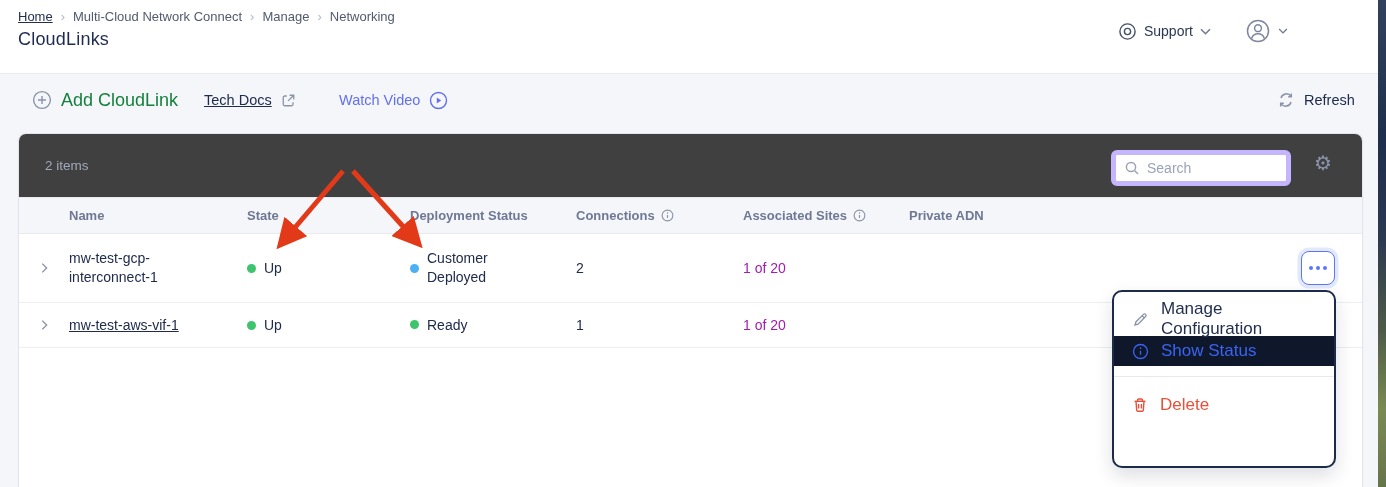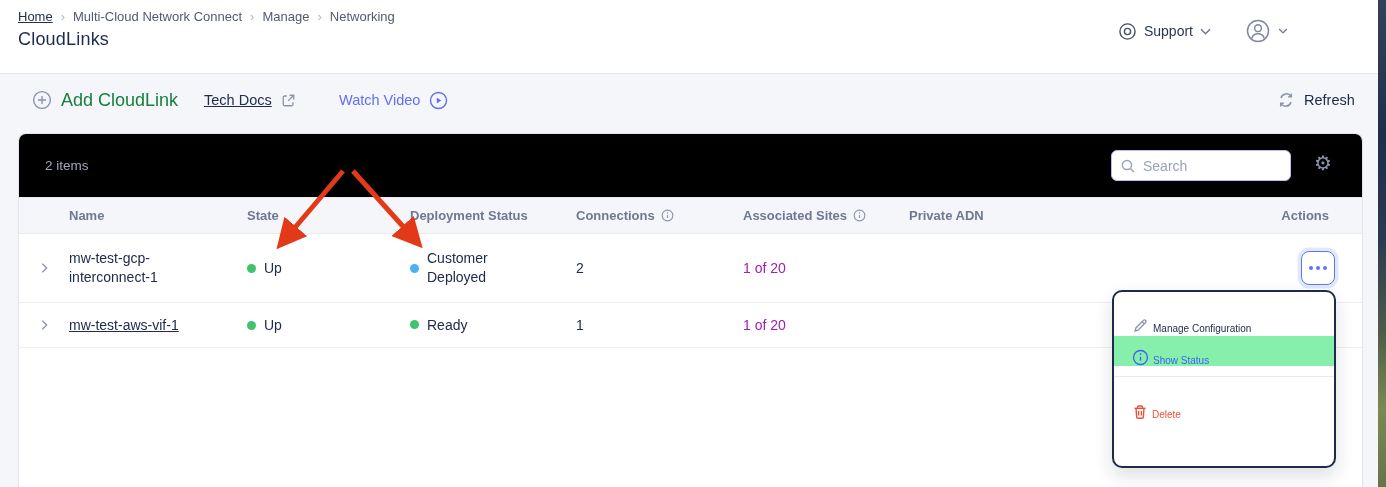--- a/index.html
+++ b/index.html
@@ -46,25 +46,25 @@
   .tb-refresh { left:1277px; }
   .tb-refresh .lbl { font-size:14.5px; font-weight:500; color:#202c4e; }
 
   
   .card {
     position:absolute; left:18px; top:133px; width:1345px; height:354px;
     background:#ffffff; border:1px solid #e2e5ed; border-bottom:none;
     border-radius:8px 8px 0 0; box-shadow:0 1px 2px rgba(30,43,80,.04);
     z-index:10; overflow:hidden;
   }
-  .card-header { position:relative; height:63px; background:#000000; }
+  .card-header { position:relative; height:63px; background:#404040; }
   .items-count { position:absolute; left:26px; top:24px; font-size:13.5px; color:#a0a8ba; }
   .search-box {
     position:absolute; right:71px; top:16px; width:180px; height:31px;
-    border:1px solid #c4b5fd; border-radius:6px; background:#fff;
+    border:5px solid #c4b5fd; border-radius:6px; background:#fff;
     display:flex; align-items:center; padding:13px 8px; gap:7px;
   }
   .search-box input {
     border:none; outline:none; width:100%; font-size:14px;
     font-family:"Liberation Sans", sans-serif; color:#22304f; background:transparent;
   }
   .search-box input::placeholder { color:#9aa3b8; }
   .gear { position:absolute; right:30px; top:19px; font-size:20px; line-height:1;
           color:#8a93aa; cursor:pointer; }
 
@@ -100,24 +100,24 @@
   .arrows { position:absolute; left:0; top:0; width:1386px; height:487px;
             pointer-events:none; z-index:25; }
 
   
   .ctx-menu {
     position:absolute; left:1112px; top:290px; width:224px; height:178px;
     background:#ffffff; border:2px solid #1c2b4a; border-radius:10px;
     box-shadow:0 8px 18px rgba(20,30,60,.14); z-index:40; padding-top:12px;
   }
   .ctx-item {
-    height:30px; margin-bottom:2px; display:flex; align-items:flex-end;
-    gap:4px; padding:0 12px 0 18px; font-size:10px; color:#22304f; cursor:pointer;
-  }
-  .ctx-item.active { background:#86efac; color:#3b63f3; }
+    height:30px; margin-bottom:2px; display:flex; align-items:center;
+    gap:12px; padding:0 12px 0 18px; font-size:17px; color:#22304f; cursor:pointer;
+  }
+  .ctx-item.active { background:#0f172a; color:#3b63f3; }
   .ctx-divider { height:1px; background:#e7e9ef; margin:10px 0 13px; }
   .ctx-item.danger { color:#e8503a; }
 
   
   .edge-strip {
     position:absolute; right:0; top:0; width:8px; height:487px; z-index:60;
     background:linear-gradient(180deg,#33425c 0%,#1f2e4a 28%,#2a3850 48%,#4e5b49 68%,#7a8a52 84%,#66744a 100%);
   }
 </style>
 </head>
@@ -245,21 +245,20 @@
       <span>Associated Sites</span>
       <span>
         <svg width="13" height="13" viewBox="0 0 14 14" fill="none" stroke="#8a93a8" stroke-width="1.2">
           <circle cx="7" cy="7" r="5.8"></circle>
             <path d="M7 6.4v3.4"></path>
             <circle cx="7" cy="4.2" r="0.8" fill="#8a93a8" stroke="none"></circle>
         </svg>
       </span>
     </div>
     <div class="th">Private ADN</div>
-    <div class="th th-actions">Actions</div>
   </div>
 
   <div class="tgrid trow row-1">
     <div class="cell-chevron">
       <svg width="14" height="14" viewBox="0 0 16 16" fill="none" stroke="#8a93a8" stroke-width="1.6">
           <path d="M6 3l5 5-5 5"></path>
         </svg>
     </div>
     <div>
         <div class="name-text">mw-test-gcp-interconnect-1</div>

